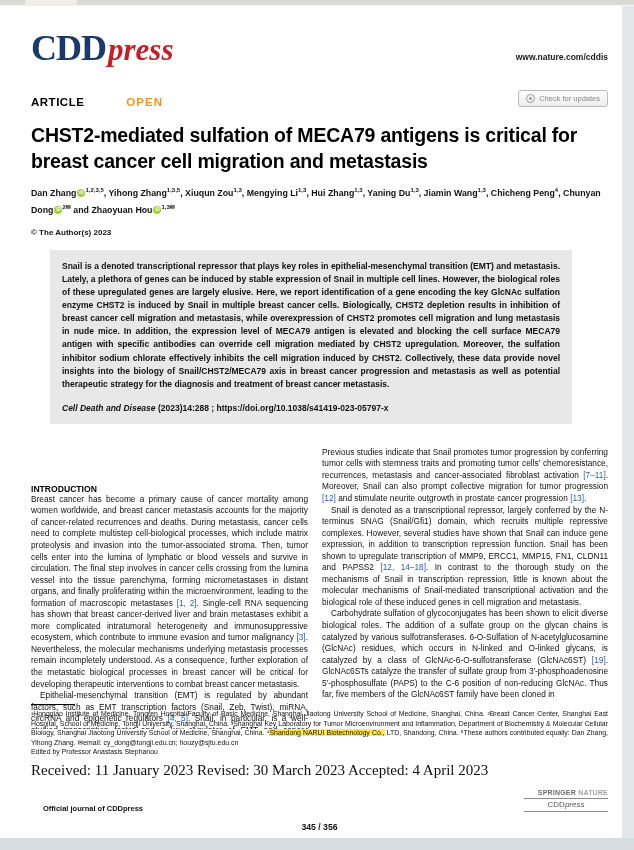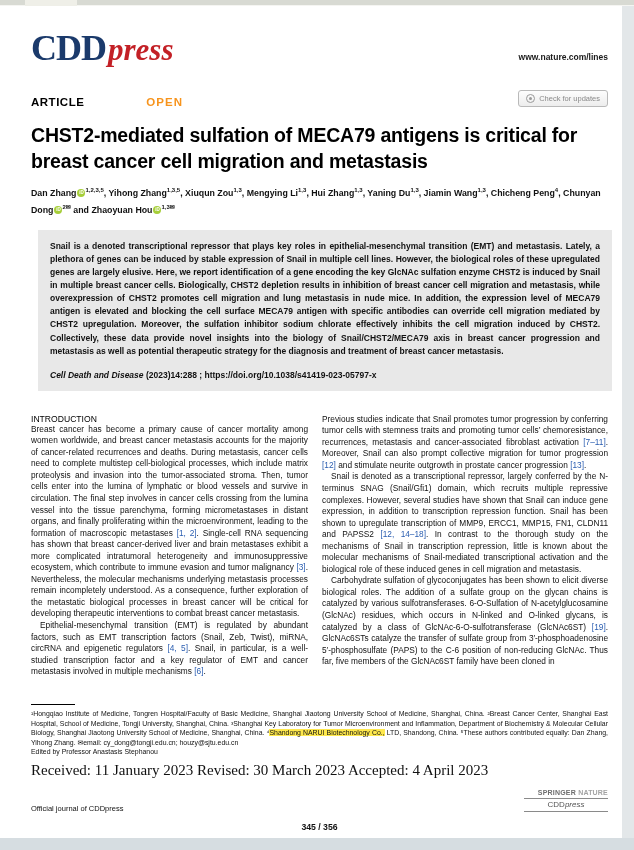--- a/index.html
+++ b/index.html
@@ -17,57 +17,57 @@
 
   
   .header-row { display:flex; justify-content:space-between; align-items:flex-end; height:48px; }
   .logo { line-height:1; white-space:nowrap; }
   .logo-cdd { font-family:"Liberation Serif", serif; font-weight:bold; font-size:36px; color:#1b3a6b; letter-spacing:-1px; }
   .logo-press { font-family:"Liberation Serif", serif; font-style:italic; font-weight:bold; font-size:31px; color:#c32026; margin-left:2px; }
   .site-url { font-size:8.5px; font-weight:bold; color:#1a1a1a; padding-bottom:4px; }
 
   .article-row { position:relative; margin-top:26px; height:20px; display:flex; align-items:center; }
   .article-label { font-size:11.5px; font-weight:bold; letter-spacing:0.5px; color:#000; }
-  .open-label { font-size:11.5px; font-weight:bold; letter-spacing:1px; color:#f7941d; margin-left:62px; }
+  .open-label { font-size:11.5px; font-weight:bold; letter-spacing:1px; color:#f7941d; margin-left:42px; }
   .check-btn { position:absolute; right:0; top:-2px; display:flex; align-items:center; gap:4px; border:1px solid #b9b9b9; border-radius:3px; background:linear-gradient(#fdfdfd,#ededed); padding:3px 7px; font-size:7.5px; color:#8a8a8a;text-align:center; }
   .check-icon { display:inline-block; width:9px; height:9px; border-radius:50%; border:1.5px solid #9a9a9a; position:relative; }
   .check-icon::after { content:""; position:absolute; left:2px; top:2px; width:3px; height:3px; border-radius:50%; background:#9a9a9a; }
 
   .title { margin-top:10px; font-size:19.5px; font-weight:bold; letter-spacing:-0.2px; line-height:26px; color:#000; max-width:577px; }
 
   .authors { margin-top:9px; font-size:8.8px; font-weight:bold; line-height:14px; color:#111; max-width:577px; }
   .orcid { display:inline-block; vertical-align:2px; width:8px; height:8px; border-radius:50%; background:#a6ce39; color:#fff; font-size:4.5px; font-weight:bold; text-align:center; line-height:8px; margin-left:1px; }
   .asup { font-size:6px; font-weight:bold; }
   .copyright { margin-top:11px; font-size:8px; font-weight:bold; color:#111; }
 
   
-  .abstract-box { margin-top:13px; margin-left:7px; width:574px; background:#e8e8e8; padding:10px 12px 11px 12px; }
+  .abstract-box { margin-top:13px; margin-left:19px; width:522px; background:#e8e8e8; padding:10px 12px 11px 12px; }
   .abstract-text { font-size:8.5px; font-weight:bold; line-height:13.1px; text-align:justify; color:#111; }
   .abstract-cite { margin-top:12px; font-size:8.5px; font-weight:bold; color:#111; }
   .cite-journal { font-style:italic; }
 
   
   .columns { display:flex; margin-top:23px; height:282px; overflow:hidden; max-width:577px; }
   .col { width:277px; }
   .col + .col { margin-left:14px; width:286px; }
-  .intro-heading { font-size:8.6px; font-weight:normal; color:#000; }
+  .intro-heading { font-size:8.6px; font-weight:bold; color:#000;margin-top:37px; }
   .body-p { font-size:8.3px; line-height:11.55px; text-align:justify; color:#111; }
   .body-p.indent { text-indent:9px; }
   .ref { color:#2a5db0;margin-top:48px; }
 
   
   .bottom-block { position:absolute; top:698px; left:31px; width:577px; }
   .fn-rule { width:44px; border-top:1px solid #000; margin-bottom:4px; }
   .affiliations { font-size:6.9px; line-height:9.5px; text-align:justify; color:#111; }
   .hl { background:#ffe94d; }
   .edited-line { font-size:6.9px; line-height:9.5px; color:#111; }
   .dates { margin-top:7px; font-family:"Liberation Serif", serif; font-size:15px; line-height:12.5px; color:#111; }
 
   .footer-row { display:flex; justify-content:space-between; align-items:flex-end; margin-top:13px; }
-  .official { font-size:7.5px; font-weight:normal; color:#111; }
+  .official { font-size:7.5px; font-weight:bold; color:#111;margin-left:12px; }
   .sn-block { width:84px; text-align:center; }
   .sn-top { font-size:7px; font-weight:bold; color:#6e6e6e; letter-spacing:0.2px; text-align:right; }
   .sn-top .nat { color:#a3a3a3; }
   .sn-line { border-top:1px solid #8a8a8a; margin:1.5px 0; }
   .sn-cdd { font-size:8px; color:#555; }
   .sn-cdd .pr { font-style:italic; }
   .page-num { margin-top:9px; text-align:center; font-size:8.7px; font-weight:bold; color:#111; }
 </style>
 </head>
 <body>
@@ -78,36 +78,37 @@
   </div>
   <div class="chrome-right"></div>
   <div class="chrome-bottom"></div>
 
   <div class="page">
 
     <div class="header-row">
       <div class="logo">
         <span class="logo-cdd">CDD</span><span class="logo-press">press</span>
       </div>
-      <div class="site-url">www.nature.com/lines</div>
+      <div class="site-url">www.nature.com/cddis</div>
     </div>
 
     <div class="article-row">
       <span class="article-label">ARTICLE</span>
       <span class="open-label">OPEN</span>
       <span class="check-btn">
         <span class="check-icon"></span>
         <span>Check for updates</span>
       </span>
     </div>
 
     <div class="title">CHST2-mediated sulfation of MECA79 antigens is critical for breast cancer cell migration and metastasis</div>
 
     <div class="authors"><span>Dan Zhang</span><span class="orcid">iD</span><sup class="asup">1,2,3,5</sup><span>, </span><span>Yihong Zhang</span><sup class="asup">1,3,5</sup><span>, </span><span>Xiuqun Zou</span><sup class="asup">1,3</sup><span>, </span><span>Mengying Li</span><sup class="asup">1,3</sup><span>, </span><span>Hui Zhang</span><sup class="asup">1,3</sup><span>, </span><span>Yaning Du</span><sup class="asup">1,3</sup><span>, </span><span>Jiamin Wang</span><sup class="asup">1,3</sup><span>, </span><span>Chicheng Peng</span><sup class="asup">4</sup><span>, </span><span>Chunyan Dong</span><span class="orcid">iD</span><sup class="asup">2✉</sup><span> and </span><span>Zhaoyuan Hou</span><span class="orcid">iD</span><sup class="asup">1,3✉</sup></div>
 
+    <div class="copyright">© The Author(s) 2023</div>
 
     <div class="abstract-box">
       <div class="abstract-text">Snail is a denoted transcriptional repressor that plays key roles in epithelial-mesenchymal transition (EMT) and metastasis. Lately, a plethora of genes can be induced by stable expression of Snail in multiple cell lines. However, the biological roles of these upregulated genes are largely elusive. Here, we report identification of a gene encoding the key GlcNAc sulfation enzyme CHST2 is induced by Snail in multiple breast cancer cells. Biologically, CHST2 depletion results in inhibition of breast cancer cell migration and metastasis, while overexpression of CHST2 promotes cell migration and lung metastasis in nude mice. In addition, the expression level of MECA79 antigen is elevated and blocking the cell surface MECA79 antigen with specific antibodies can override cell migration mediated by CHST2 upregulation. Moreover, the sulfation inhibitor sodium chlorate effectively inhibits the cell migration induced by CHST2. Collectively, these data provide novel insights into the biology of Snail/CHST2/MECA79 axis in breast cancer progression and metastasis as well as potential therapeutic strategy for the diagnosis and treatment of breast cancer metastasis.</div>
       <div class="abstract-cite">
         <span class="cite-journal">Cell Death and Disease</span><span> (2023)14:288 ; https://doi.org/10.1038/s41419-023-05797-x</span>
       </div>
     </div>
 
     <div class="columns">
       <div class="col">

